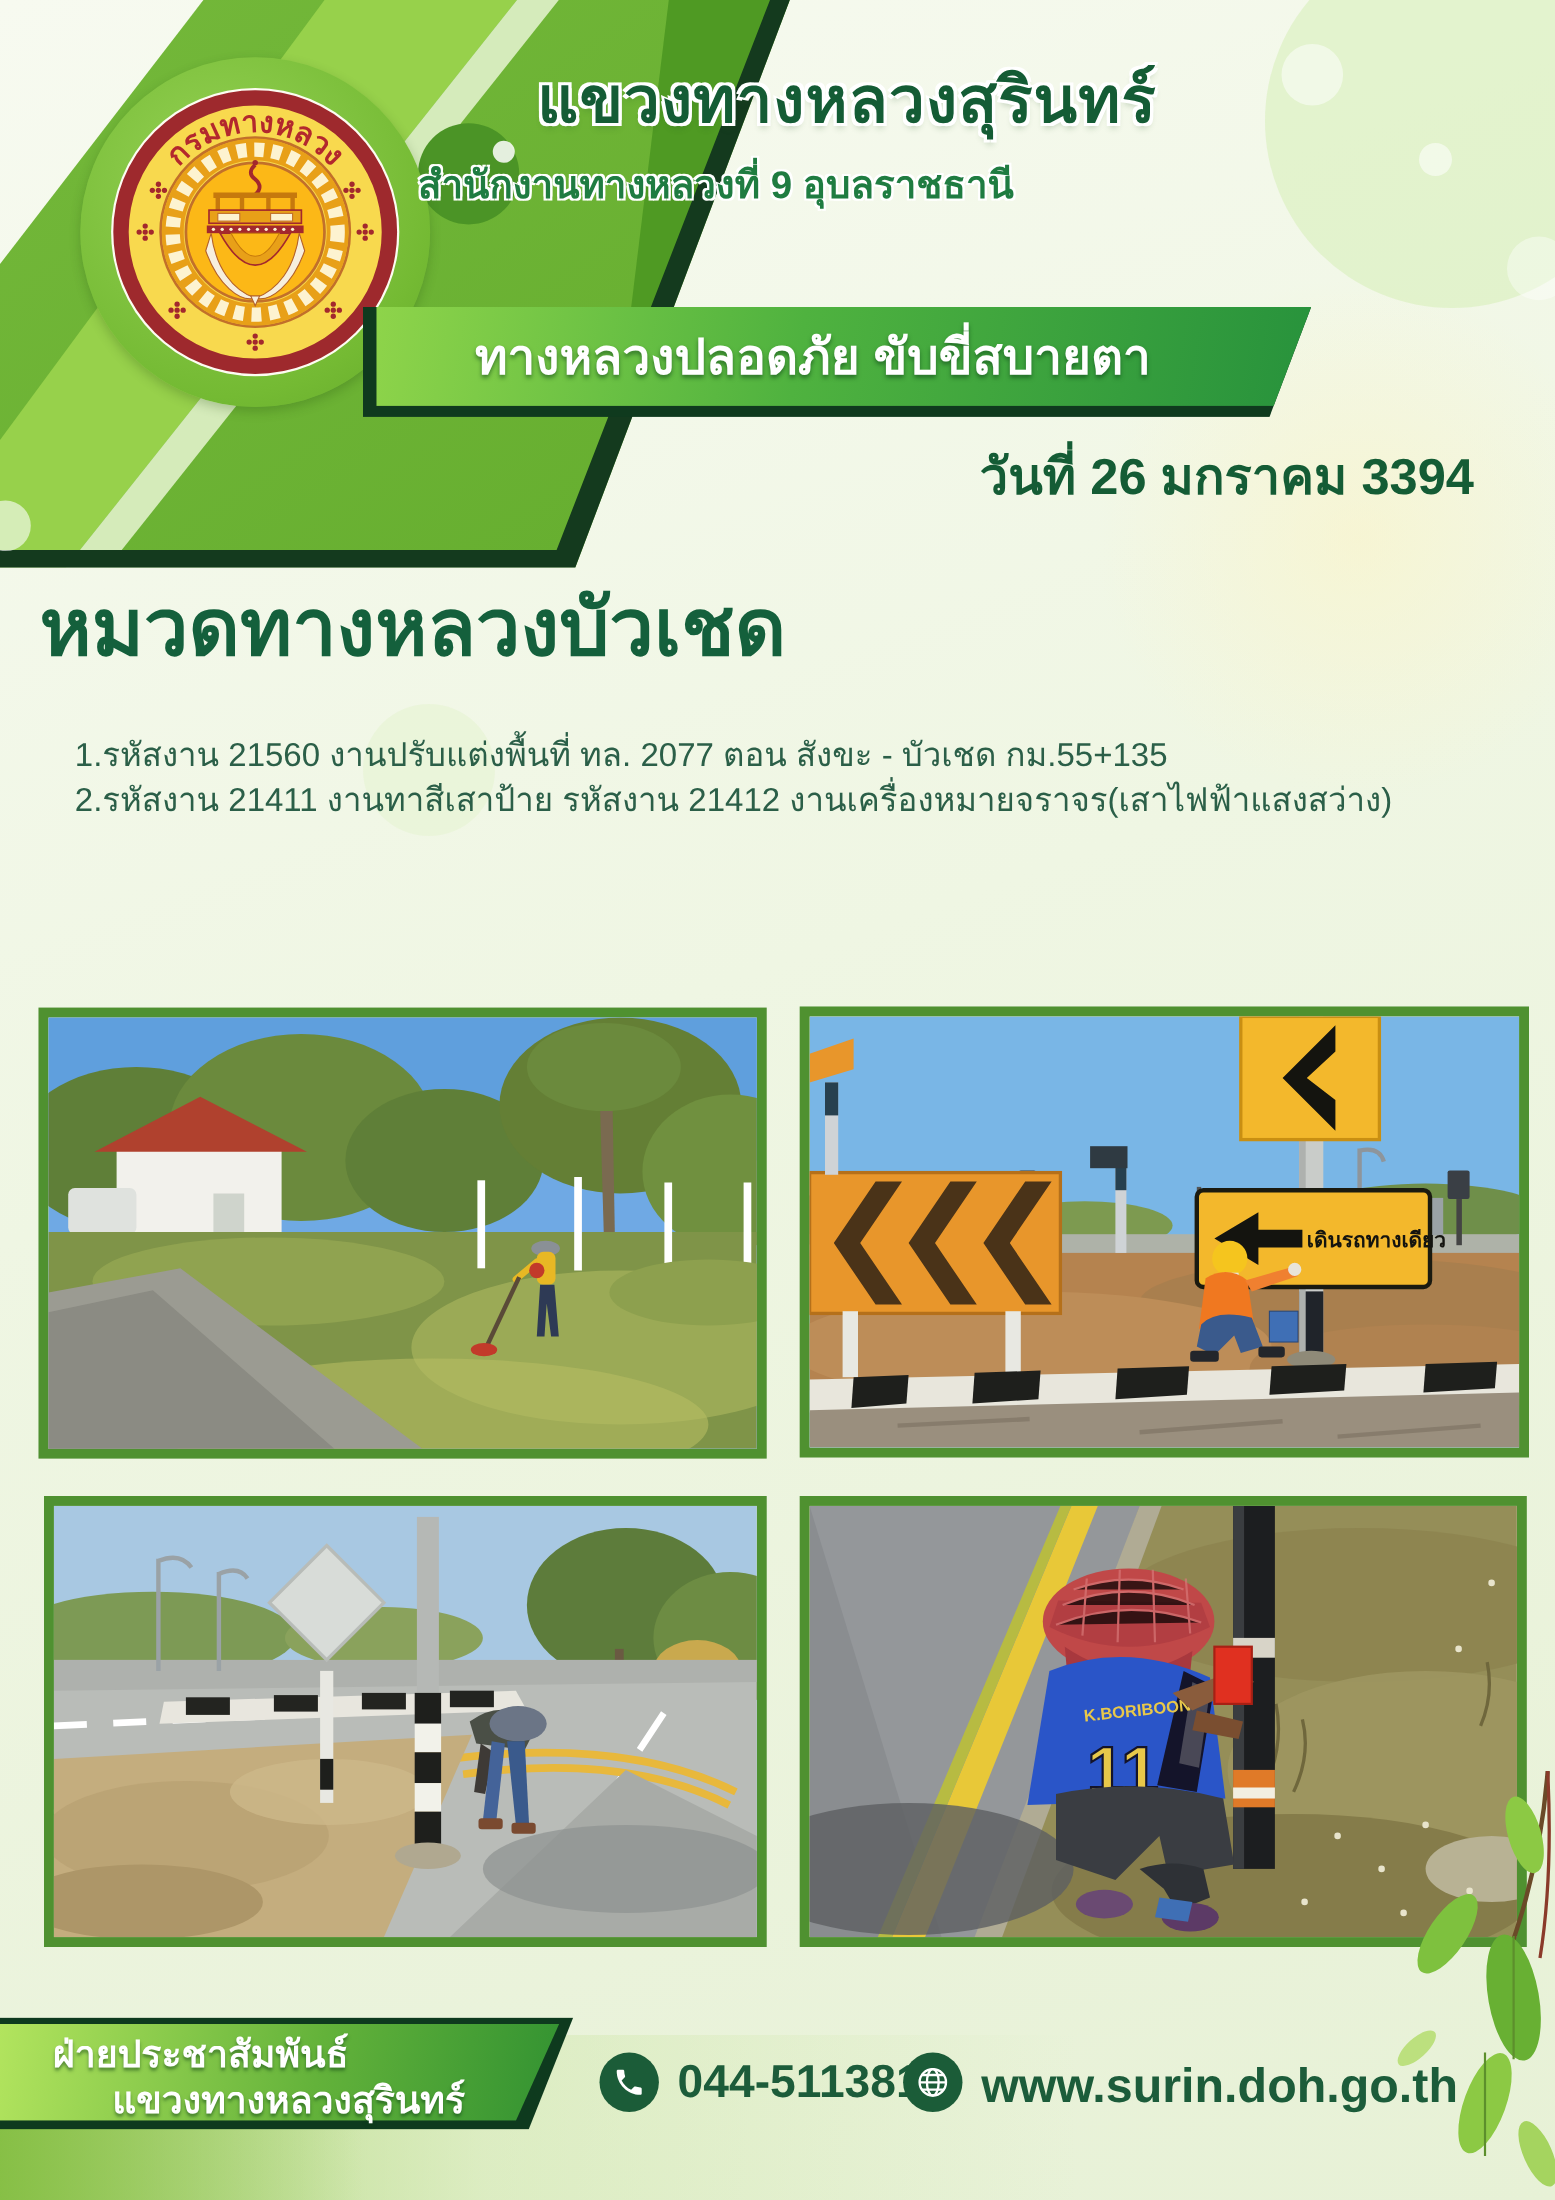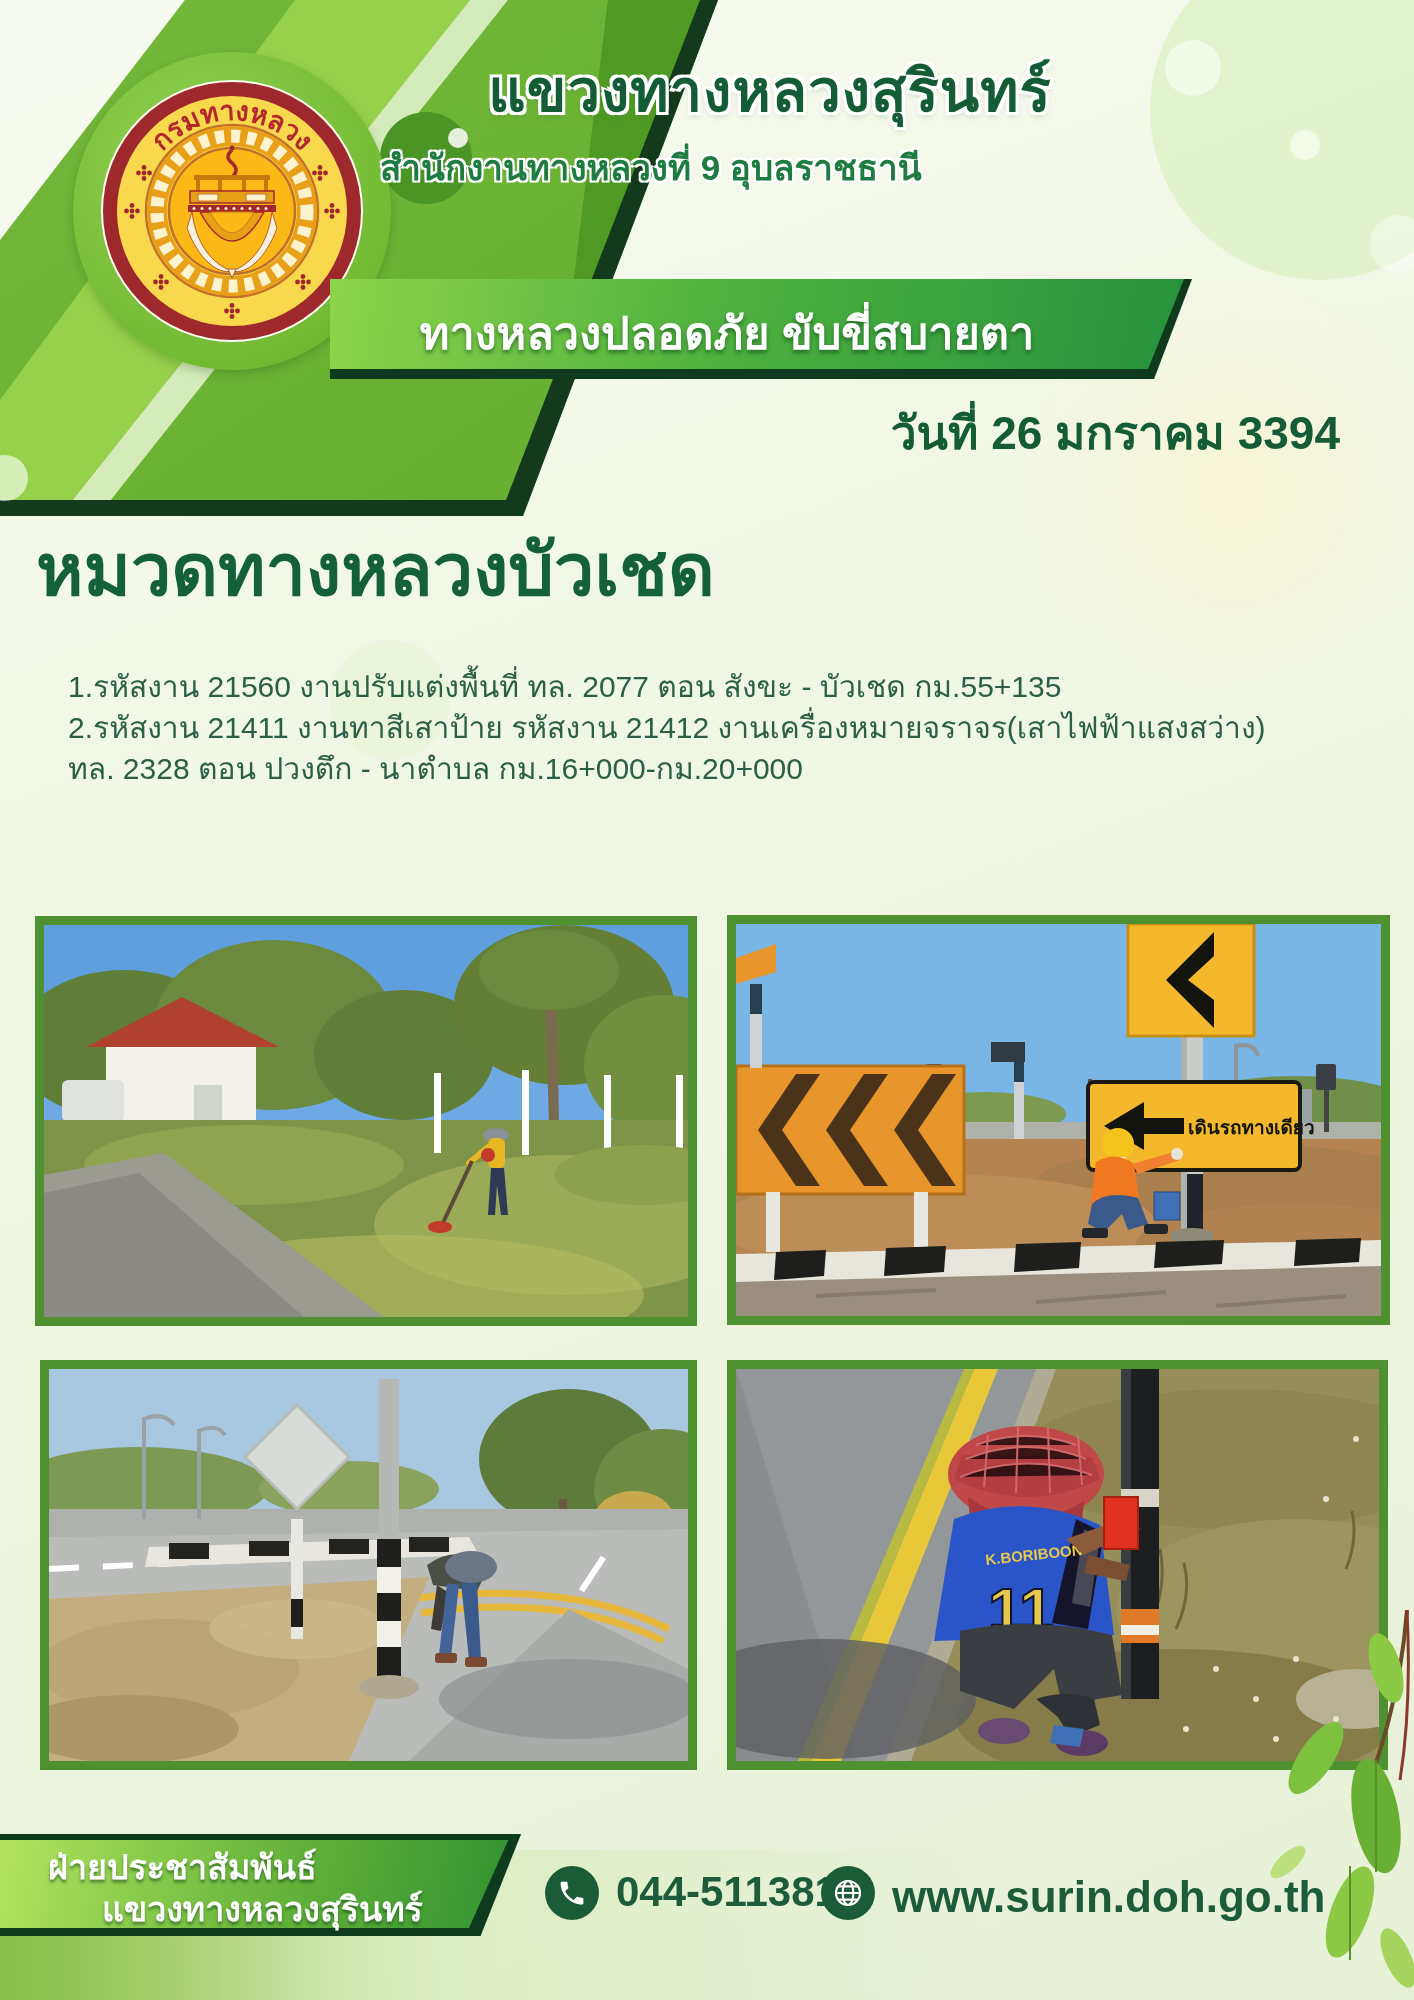--- a/index.html
+++ b/index.html
@@ -30,24 +30,24 @@
     box-shadow:0 4px 10px rgba(30,70,10,.25);}
   .seal-disc svg{position:absolute;left:26px;top:26px;}
   .page-title{left:380px;top:44px;width:780px;text-align:center;
     font-size:58px;font-weight:bold;color:#145c35;letter-spacing:1px;
     text-shadow:-3px -3px 0 #fff,3px -3px 0 #fff,-3px 3px 0 #fff,3px 3px 0 #fff,0 4px 6px rgba(40,90,40,.25);}
   .page-subtitle{left:380px;top:140px;width:780px;
     font-size:35px;font-weight:bold;color:#1f7c41;
     text-shadow:-2px -2px 0 #fff,2px -2px 0 #fff,-2px 2px 0 #fff,2px 2px 0 #fff;}
   .slogan-outer{left:330px;top:279px;width:862px;height:100px;background:#0f3a1e;
     clip-path:polygon(0 0,100% 0,95.6% 100%,0 100%);}
-  .slogan-inner{position:absolute;left:0;top:0;width:854px;height:90px;
+  .slogan-inner{position:absolute;left:12px;top:0;width:854px;height:90px;
     background:linear-gradient(100deg,#8ed44a 0%,#4fb23f 45%,#27923c 100%);
     clip-path:polygon(0 0,100% 0,95.8% 100%,0 100%);
-    display:flex;align-items:flex-end;justify-content:center;}
+    display:flex;align-items:center;justify-content:center;}
   .slogan-text{font-size:45px;font-weight:bold;color:#ffffff;padding-right:60px;
     text-shadow:0 3px 4px rgba(10,60,20,.55);}
   .date-line{left:700px;top:396px;width:640px;text-align:right;
     font-size:46px;font-weight:bold;color:#145c35;}
   
   .section-title{left:36px;top:512px;font-size:72px;font-weight:bold;color:#14603c;font-family:Liberation Mono, monospace;}
   .work-lines{left:68px;top:666px;width:1310px;}
   .work-lines p{margin:0;font-size:30px;line-height:41px;color:#2b5f48;}
   
   .photo{box-sizing:border-box;border:9px solid #4f9130;background:#dfe8d8;margin-top:18px;}
@@ -180,21 +180,20 @@
       <span class="slogan-text">ทางหลวงปลอดภัย ขับขี่สบายตา</span>
     </div>
   </div>
 
   <div class="abs date-line">วันที่ 26 มกราคม 3394</div>
 
   <div class="abs section-title">หมวดทางหลวงบัวเชด</div>
   <div class="abs work-lines">
     <p>1.รหัสงาน 21560 งานปรับแต่งพื้นที่ ทล. 2077 ตอน สังขะ - บัวเชด  กม.55+135</p>
     <p>2.รหัสงาน 21411 งานทาสีเสาป้าย รหัสงาน 21412 งานเครื่องหมายจราจร(เสาไฟฟ้าแสงสว่าง)</p>
-    <p>ทล. 2328 ตอน ปวงตึก - นาตำบล กม.16+000-กม.20+000</p>
   </div>
 
   <div class="abs photo p1">
     <svg width="644" height="392" viewBox="0 0 644 392" preserveAspectRatio="none">
       <rect width="644" height="392" fill="#6fa9e4"></rect>
       <rect y="0" width="644" height="130" fill="#5f9fdd"></rect>
       <g fill="#5f7f38">
         <ellipse cx="80" cy="120" rx="110" ry="75"></ellipse>
           <ellipse cx="230" cy="100" rx="120" ry="85" fill="#6b8a3d"></ellipse>
         <ellipse cx="360" cy="130" rx="90" ry="65"></ellipse>

